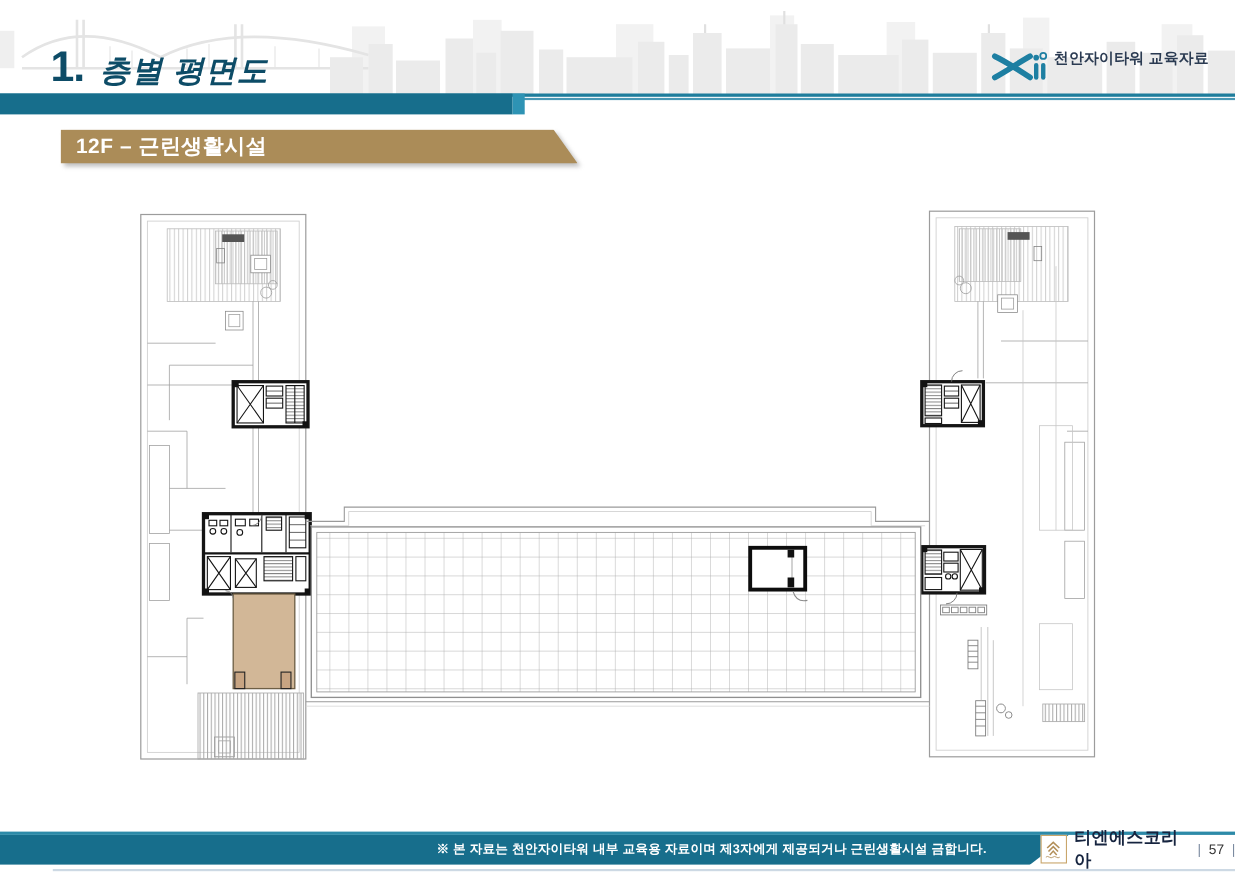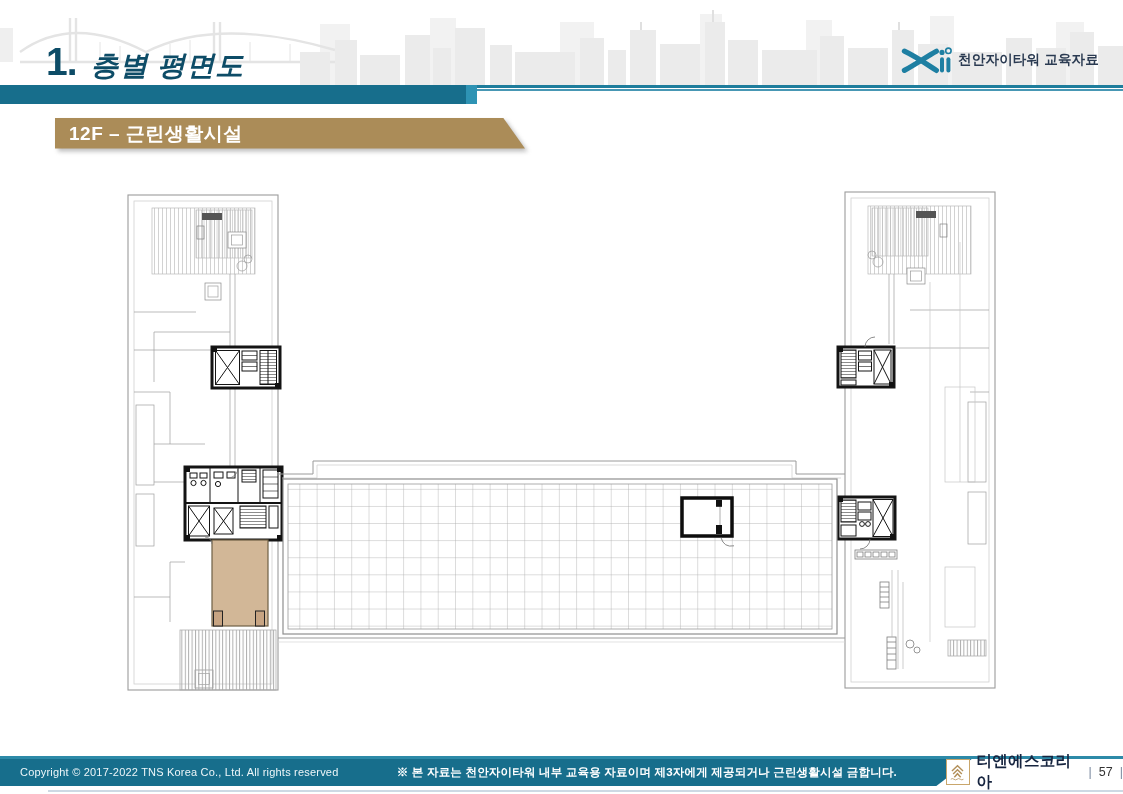--- a/index.html
+++ b/index.html
@@ -4,21 +4,21 @@
 <style>
   html,body{margin:0;padding:0;background:#fff;}
   .slide{position:relative;width:1123px;height:794px;background:#fff;overflow:hidden;
          font-family:"Liberation Sans",sans-serif;}
 
   
   .skyline{position:absolute;left:0;top:0;width:1123px;height:86px;pointer-events:none;}
   .title-row{position:absolute;left:46px;top:40px;display:flex;align-items:baseline;gap:14px;}
   .title-num{font-size:39px;font-weight:800;color:var(--title-text,#0d4c67);letter-spacing:-1px;}
   .title-txt{font-size:28px;font-weight:800;color:var(--title-text,#0d4c67);letter-spacing:1px;font-style:italic;}
-  .brand{position:absolute;right:24px;top:44px;display:flex;align-items:center;gap:6px;}
+  .brand{position:absolute;right:24px;top:44px;display:flex;align-items:flex-start;gap:6px;}
   .brand-txt{font-size:13.5px;font-weight:700;color:#2b3b52;letter-spacing:0.2px;}
 
   .rule-thin1{position:absolute;left:0;right:0;top:84.5px;height:3.2px;background:#1e7d9c;}
   .rule-thin2{position:absolute;left:468px;right:0;top:89.2px;height:1.5px;background:#4897b4;}
   .rule-main{position:absolute;left:0;top:84.5px;width:466px;height:19px;background:var(--teal-bar,#176e8c);}
   .rule-accent{position:absolute;left:466px;top:84.5px;width:11px;height:19px;background:var(--teal-accent,#2e93b4);}
 
   .section-wrap{position:absolute;left:55px;top:117.5px;filter:drop-shadow(3px 3px 2px rgba(110,110,110,.45));}
   .section-label{width:470px;height:31px;background:var(--tan-label,#ab8c58);
       clip-path:polygon(0 0,calc(100% - 22px) 0,100% 100%,0 100%);
@@ -312,21 +312,20 @@
       <rect x="572" y="316" width="50" height="38" stroke-width="3.5" fill="#fff"></rect>
       <path d="M610,321 V349" stroke="#adadad" stroke-width="1"></path>
       <rect x="606" y="317.8" width="6" height="7" fill="#111" stroke="none"></rect>
       <rect x="606" y="343" width="6" height="9" fill="#111" stroke="none"></rect>
       <path d="M611,355.8 q3,10 13,8" stroke="#8a8a8a" stroke-width="1"></path>
     </g>
   </svg>
 
   <div class="footer-line"></div>
   <div class="footer-bar">
-    <span class="copyright">Copyright © 2017-2022 TNS Korea Co., Ltd.  All rights reserved</span>
     <span class="notice">※ 본 자료는 천안자이타워 내부 교육용 자료이며 제3자에게 제공되거나 근린생활시설 금합니다.</span>
   </div>
 
   <div class="footer-brand">
     <span class="emblem">
       <svg width="19" height="19" viewBox="0 0 24 24" fill="none" stroke="#b3905a" stroke-width="1.8">
         <path d="M5,10 L12,3.5 L19,10"></path>
         <path d="M6.5,14 L12,8.5 L17.5,14"></path>
         <path d="M8,18 L12,13.5 L16,18"></path>
         <path d="M3.5,20.5 q2,-1.6 4,0 q2,1.6 4,0 q2,-1.6 4,0 q2,1.6 4,0" stroke-width="1"></path>

